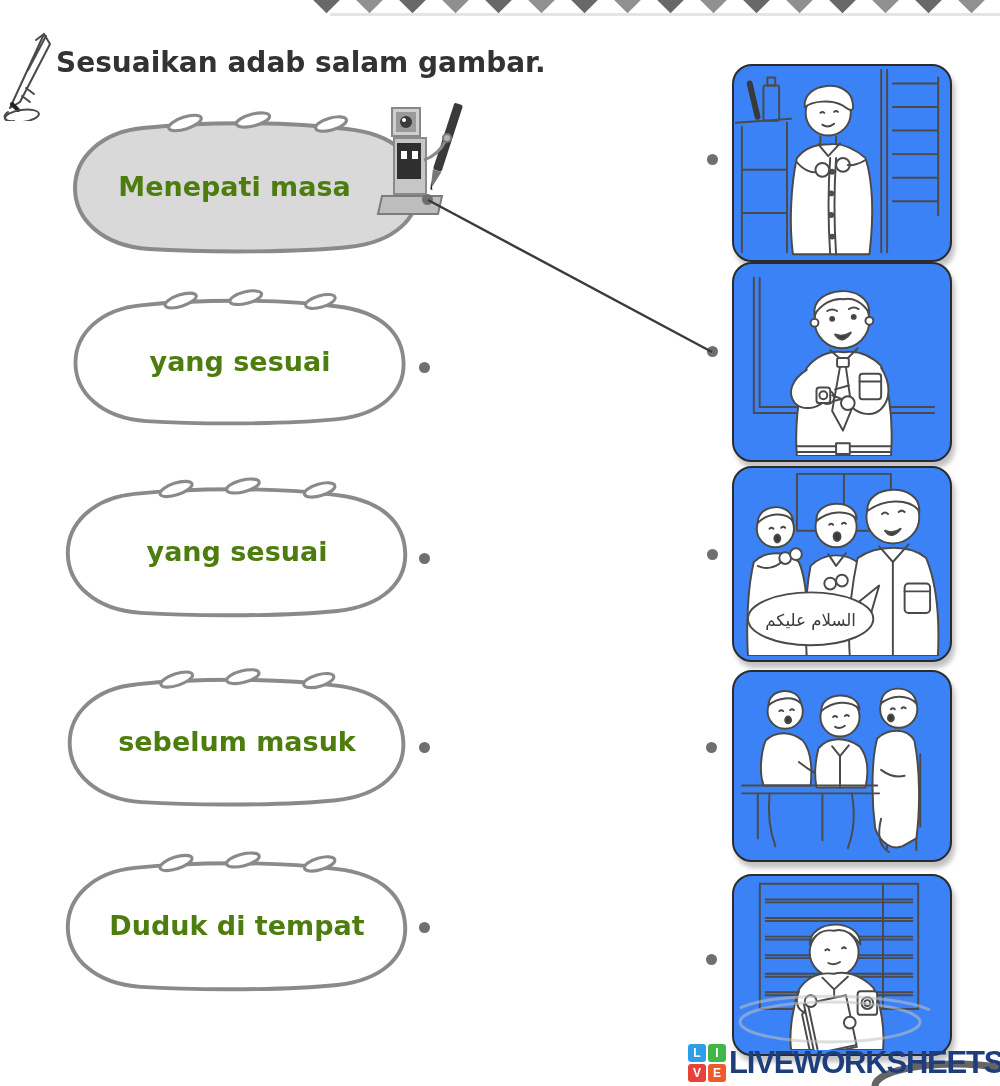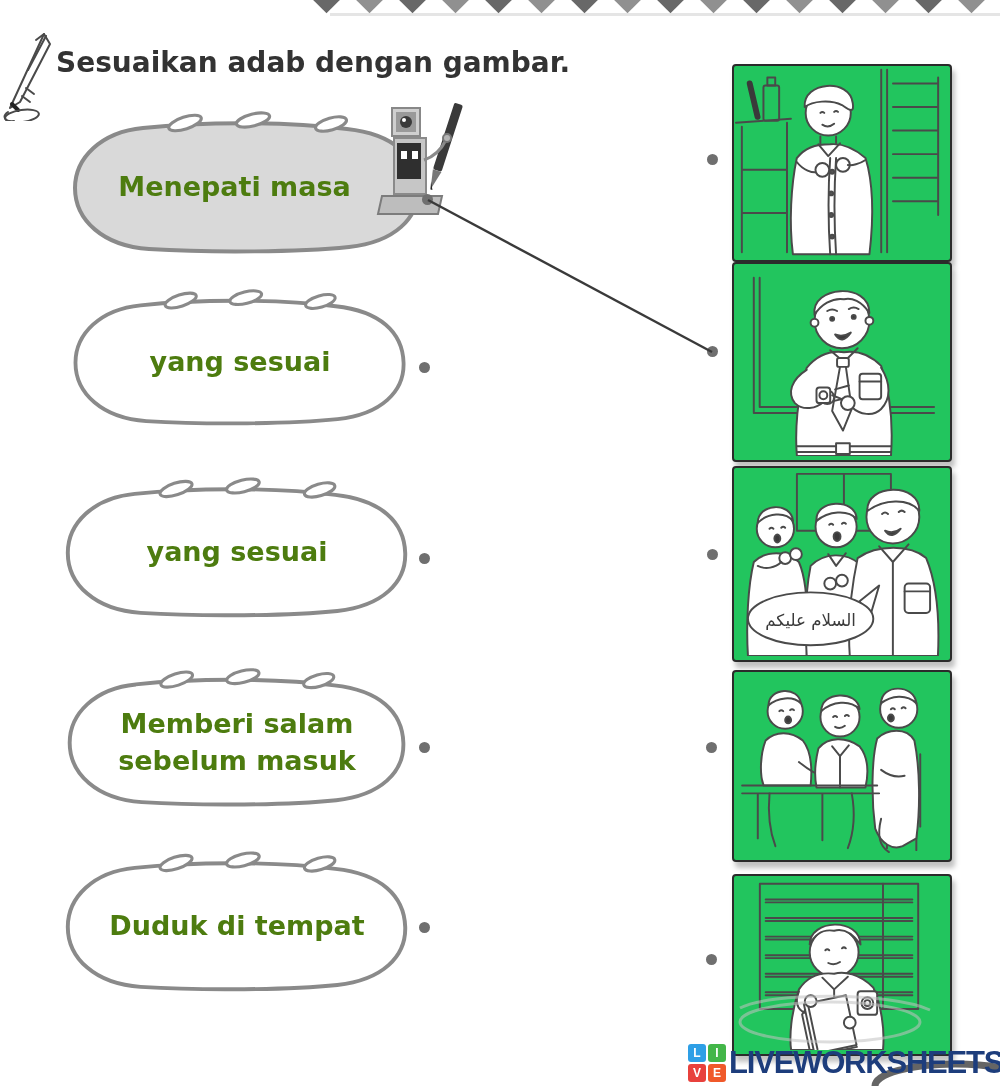--- a/index.html
+++ b/index.html
@@ -18,22 +18,22 @@
   }
 
   .bubble-svg{position:absolute;}
   .bubble-text{
     position:absolute;display:flex;flex-direction:column;align-items:center;justify-content:center;
     text-align:center;font-size:27px;font-weight:700;color:#4d7c0f;line-height:37px;
   }
   .dot{position:absolute;width:11px;height:11px;border-radius:50%;background:#6f6f6f;}
 
   .card{
-    position:absolute;left:732px;width:216px;background:#22c55e;
-    border:2.5px solid #2b2b2b;border-radius:4px;overflow:hidden;
+    position:absolute;left:732px;width:216px;background:#3b82f6;
+    border:2.5px solid #2b2b2b;border-radius:20px;overflow:hidden;
     box-shadow:3px 6px 5px rgba(120,120,120,.45);
   }
   .card svg{display:block;}
 
   .overlay{position:absolute;left:0;top:0;pointer-events:none;}
 
   .logo{position:absolute;left:688px;top:1044px;display:flex;align-items:center;z-index:5;}
   .logo-grid{display:grid;grid-template-columns:18px 18px;grid-template-rows:18px 18px;gap:2px;margin-right:3px;}
   .logo-tile{display:flex;align-items:center;justify-content:center;border-radius:3px;
     color:#fff;font-size:12px;font-weight:700;font-family:"Liberation Sans",sans-serif;}
@@ -70,21 +70,21 @@
   <g class="sketch-art" stroke="#555">
     <path d="M44,8 L50,18 L20,76 L10,82 Z"></path>
     <path d="M44,8 L36,14 M26,62 L34,68 M22,70 L30,76"></path>
     <path d="M46,10 L28,44"></path>
     <path d="M12,78 L18,84" stroke="#222" stroke-width="4"></path>
     <ellipse cx="22" cy="90" rx="17" ry="6" transform="rotate(-8 22 90)"></ellipse>
     <path d="M8,86 C2,90 4,96 14,95"></path>
   </g>
 </svg>
 
-<div class="title">Sesuaikan adab dengan gambar.</div>
+<div class="title">Sesuaikan adab salam gambar.</div>
 
 <svg class="bubble-svg" style="left:62px;top:106px;" width="370" height="150" viewBox="0 0 368 150">
   <path d="M80,22 C38,26 12,52 12,82 C12,114 40,140 86,143 C150,147 236,146 286,141 C332,136 356,112 355,82 C354,50 330,28 284,23 C220,15 136,16 80,22 Z" fill="#d9d9d9" stroke="#8a8a8a" stroke-width="4"></path>
   <g fill="#ffffff" stroke="#8a8a8a" stroke-width="3.2">
     <ellipse cx="122" cy="17" rx="17" ry="6" transform="rotate(-18 122 17)"></ellipse>
     <ellipse cx="190" cy="14" rx="17" ry="6" transform="rotate(-14 190 14)"></ellipse>
     <ellipse cx="268" cy="18" rx="16" ry="6" transform="rotate(-16 268 18)"></ellipse>
   </g>
 </svg>
 <div class="bubble-text" style="left:62px;top:124px;width:345px;height:125px;">
@@ -137,21 +137,20 @@
 
 <svg class="bubble-svg" style="left:58px;top:661px;" width="358" height="150" viewBox="0 0 368 150">
   <path d="M80,22 C38,26 12,52 12,82 C12,114 40,140 86,143 C150,147 236,146 286,141 C332,136 356,112 355,82 C354,50 330,28 284,23 C220,15 136,16 80,22 Z" fill="#ffffff" stroke="#8a8a8a" stroke-width="4"></path>
   <g fill="#ffffff" stroke="#8a8a8a" stroke-width="3.2">
     <ellipse cx="122" cy="17" rx="17" ry="6" transform="rotate(-18 122 17)"></ellipse>
     <ellipse cx="190" cy="14" rx="17" ry="6" transform="rotate(-14 190 14)"></ellipse>
     <ellipse cx="268" cy="18" rx="16" ry="6" transform="rotate(-16 268 18)"></ellipse>
   </g>
 </svg>
 <div class="bubble-text" style="left:58px;top:679px;width:358px;height:125px;">
-  <span>Memberi salam</span>
     <span>sebelum masuk</span>
 </div>
 
 <svg class="bubble-svg" style="left:56px;top:845px;" width="362" height="150" viewBox="0 0 368 150">
   <path d="M80,22 C38,26 12,52 12,82 C12,114 40,140 86,143 C150,147 236,146 286,141 C332,136 356,112 355,82 C354,50 330,28 284,23 C220,15 136,16 80,22 Z" fill="#ffffff" stroke="#8a8a8a" stroke-width="4"></path>
   <g fill="#ffffff" stroke="#8a8a8a" stroke-width="3.2">
     <ellipse cx="122" cy="17" rx="17" ry="6" transform="rotate(-18 122 17)"></ellipse>
     <ellipse cx="190" cy="14" rx="17" ry="6" transform="rotate(-14 190 14)"></ellipse>
     <ellipse cx="268" cy="18" rx="16" ry="6" transform="rotate(-16 268 18)"></ellipse>
   </g>

